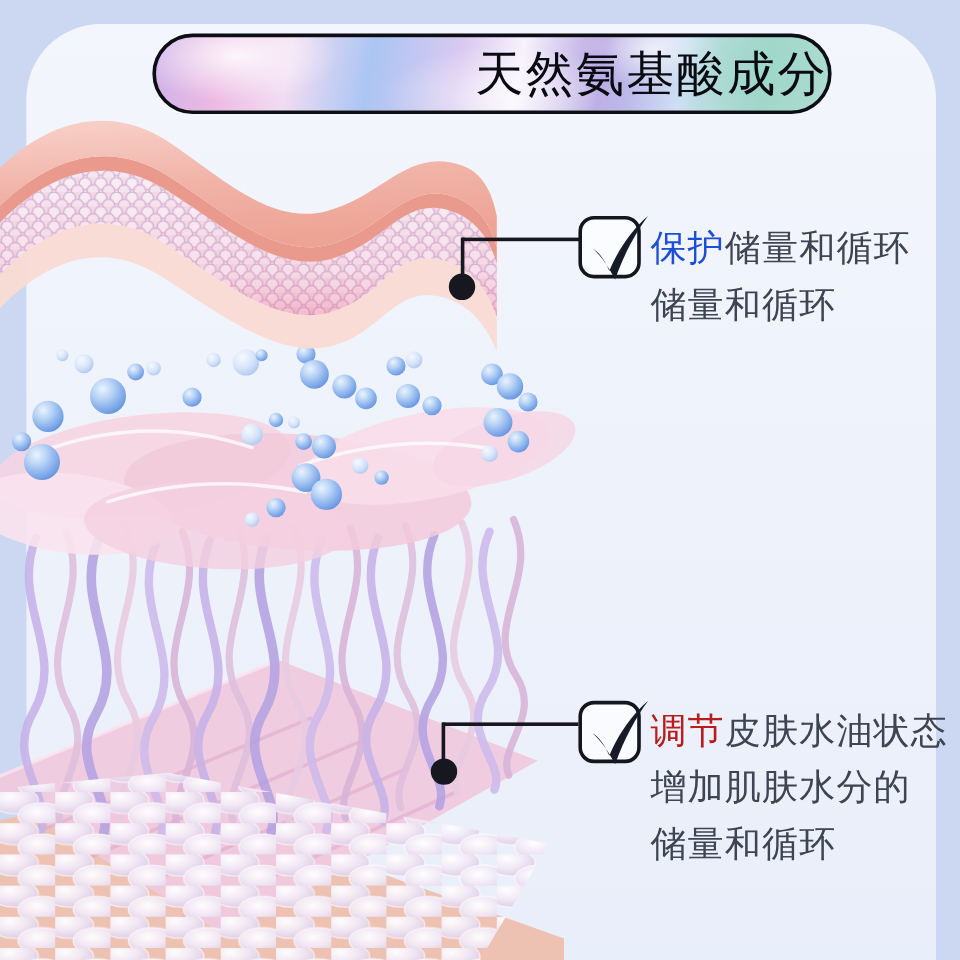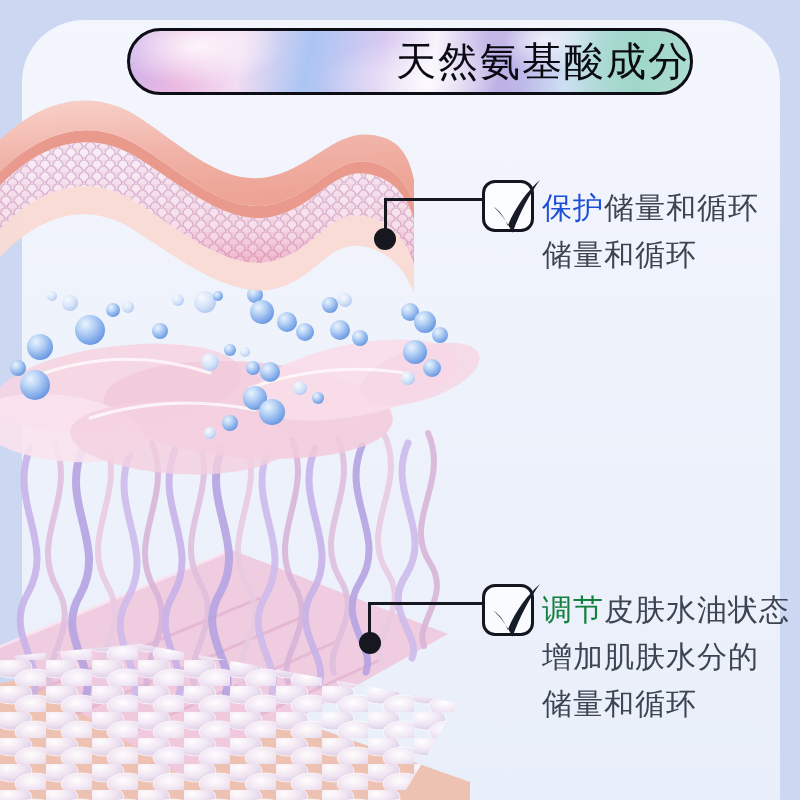--- a/index.html
+++ b/index.html
@@ -37,21 +37,21 @@
     border:3px solid #14161f;border-radius:13px;
     background:rgba(252,253,255,.85);
   }
   .checkbox svg{position:absolute;left:-2px;top:-4px;overflow:visible;}
   .callout{
     position:absolute;left:542px;
     font-size:30px;font-weight:500;line-height:47px;letter-spacing:1px;
     color:#3d4452;white-space:nowrap;
   }
   .callout .hl-pink{color:#1d4ed8;}
-  .callout .hl-blue{color:#15803d;}
+  .callout .hl-blue{color:#b91c1c;}
   .c1{top:184px;}
   .c2{top:586px;}
 </style>
 </head>
 <body>
 
 <div class="card"></div>
 
 <svg class="illustration" viewBox="0 0 480 712">
   <defs>

